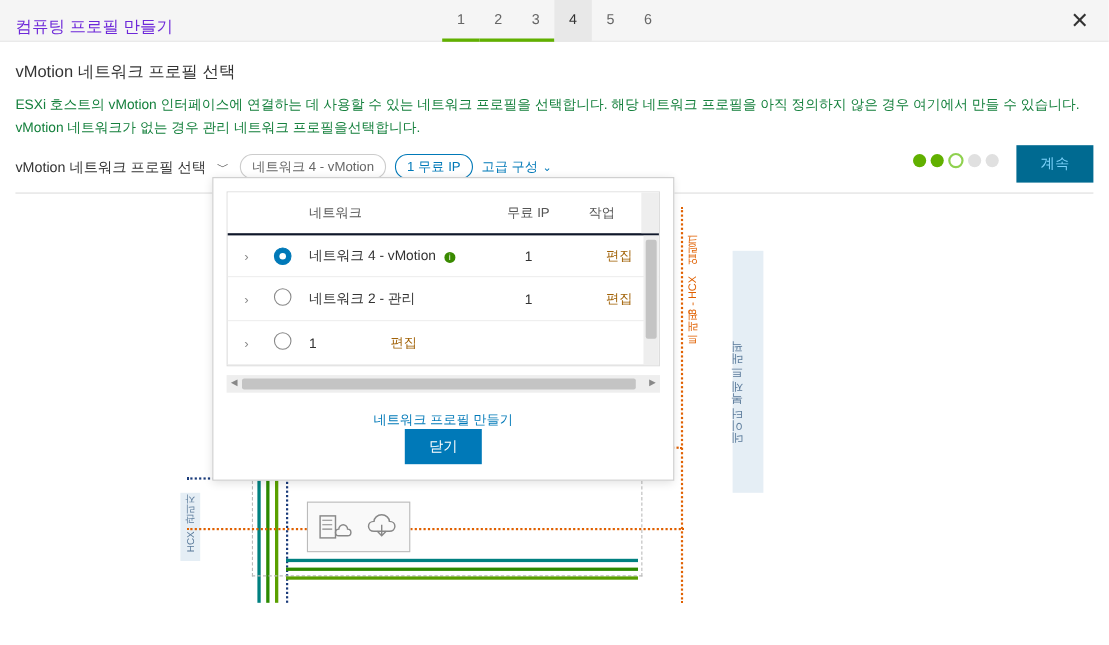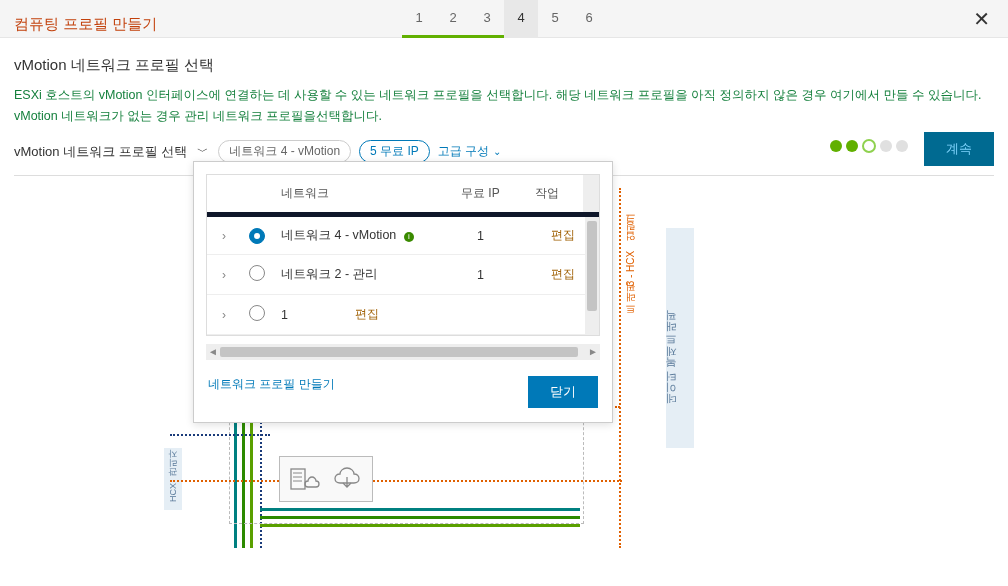--- a/index.html
+++ b/index.html
@@ -14,21 +14,21 @@
     position: relative;
   }
   .header {
     background: #f5f5f5;
     height: 38px;
     display: flex;
     align-items: center;
     padding: 0 14px;
     border-bottom: 1px solid #e6e6e6;
   }
-  .header-title { font-size: 15px; color: #c2410c; margin-top: 12px; }
+  .header-title { font-size: 15px; color: #6d28d9; margin-top: 12px; }
   .steps {
     position: absolute;
     left: 50%;
     transform: translateX(-50%);
     display: flex;
     gap: 0;
   }
   .step {
     width: 34px;
     height: 38px;
@@ -222,21 +222,21 @@
     border: 1px solid #ccc;
     box-shadow: 0 2px 8px rgba(0,0,0,0.12);
     z-index: 50;
   }
   .dd-table {
     border: 1px solid #ddd;
     margin: 12px 12px 8px 12px;
   }
   .dd-head {
     display: flex;
-    border-bottom: 5px solid #0f172a;
+    border-bottom: 2px solid #0f172a;
     font-size: 12px;
     color: #555;
     background: #fff;
   }
   .dd-head > div { padding: 10px 8px; }
   .col-exp { width: 34px; }
   .col-radio { width: 32px; }
   .col-name { flex: 1; }
   .col-ip { width: 74px; }
   .col-action { width: 56px; }
@@ -320,22 +320,24 @@
   }
   .dd-hscroll .harrow {
     position: absolute;
     top: 2px;
     color: #888;
     font-size: 10px;
     cursor: pointer;
   }
   .dd-footer {
     display: flex;
+    align-items: center;
     justify-content: space-between;
     padding: 6px 14px 14px 14px;
+    flex-direction: column;
   }
   .create-link { color: #0079b8; font-size: 12px; cursor: pointer; }
   .btn-close {
     background: #0079b8;
     color: #fff;
     border: none;
     padding: 7px 22px;
     font-size: 13px;
     cursor: pointer;
   }
@@ -359,21 +361,21 @@
 <div class="content">
   <div class="section-title">vMotion 네트워크 프로필 선택</div>
   <div class="section-desc">
     <span>ESXi 호스트의 vMotion 인터페이스에 연결하는 데 사용할 수 있는 네트워크 프로필을 선택합니다. 해당 네트워크 프로필을 아직 정의하지 않은 경우 여기에서 만들 수 있습니다.</span><br>
     <span>vMotion 네트워크가 없는 경우 관리 네트워크 프로필을선택합니다.</span>
   </div>
   <div class="row">
     <span class="row-label">vMotion 네트워크 프로필 선택</span>
     <span class="chevron-down-icon">﹀</span>
     <span class="pill">네트워크 4 - vMotion</span>
-    <span class="pill blue">5 무료 IP</span>
+    <span class="pill blue">1 무료 IP</span>
     <span class="adv-link">
       <span>고급 구성</span>
       <span class="caret">⌄</span>
     </span>
   </div>
   <div class="divider"></div>
 </div>
 
 <div class="progress-dots">
   <span class="dot filled"></span>

